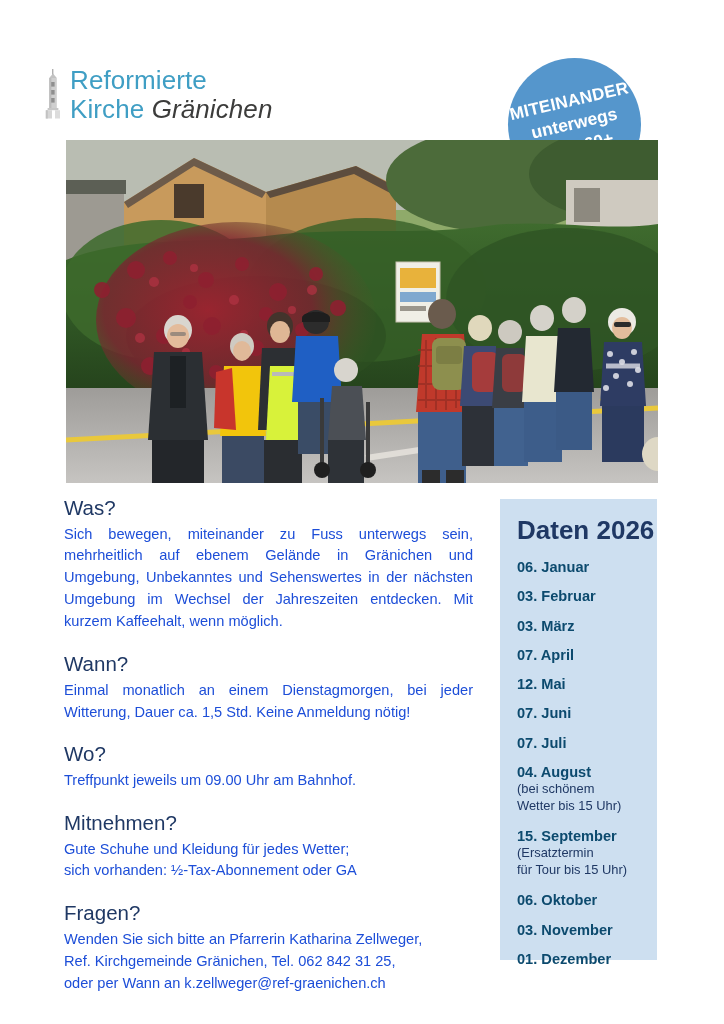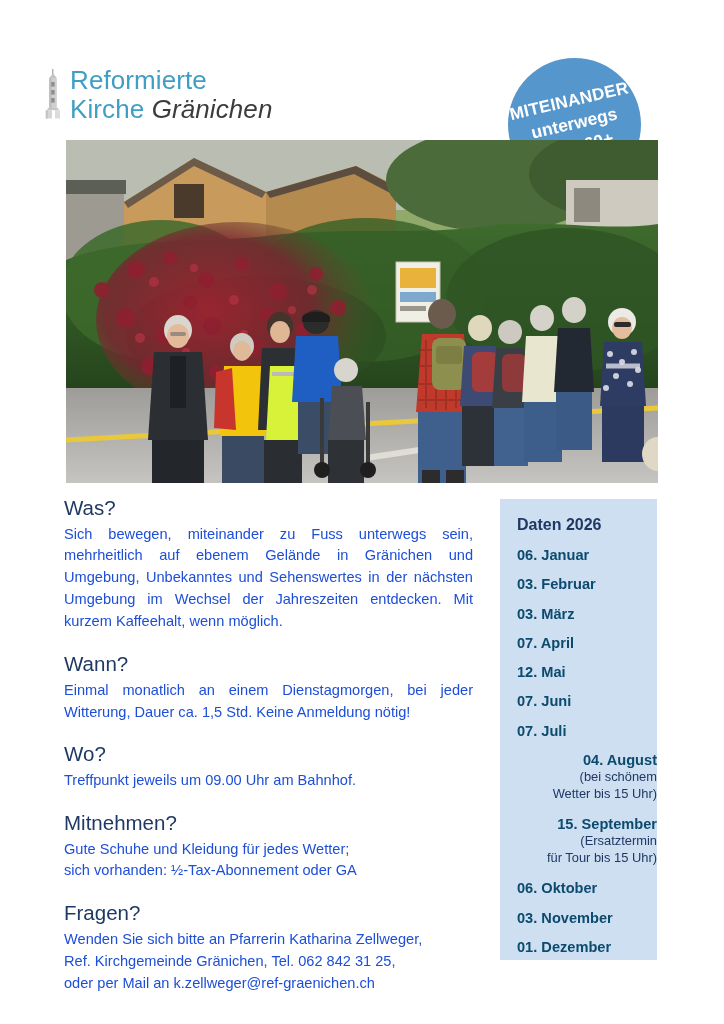--- a/index.html
+++ b/index.html
@@ -125,21 +125,21 @@
     position: absolute;
     left: 500px;
     top: 499px;
     width: 157px;
     height: 461px;
     background: #cddff0;
     box-sizing: border-box;
     padding: 16px 0 0 17px;
   }
   #dates-title {
-    font-size: 16px;
+    font-size: 26px;
     font-weight: bold;
     color: #1f3864;
     margin: 0 0 12px 0;
     line-height: 1.2;
   }
   .date-item {
     margin-bottom: 11px;
   }
   .date-main {
     font-size: 14.6px;
@@ -148,21 +148,21 @@
     line-height: 1.25;
     white-space: nowrap;
   }
   .date-note {
     font-size: 12.9px;
     font-weight: normal;
     color: #1f3864;
     line-height: 1.28;
     white-space: nowrap;
   }
-  .date-item.has-note { margin-bottom: 13px; text-align: right; }
+  .date-item.has-note { margin-bottom: 13px; }
 </style>
 </head>
 <body>
 
 <div id="logo">
   <span id="logo-mark">
     <svg width="17" height="50" viewBox="0 0 17 50" xmlns="http://www.w3.org/2000/svg">
       <rect x="7" y="0" width="1.4" height="7" fill="#b0b0b0"></rect>
       <polygon points="4.2,9 8,4.5 11.8,9" fill="#c2c2c2"></polygon>
       <rect x="4.2" y="9" width="7.6" height="30" fill="#cfcfcf"></rect>
@@ -402,21 +402,21 @@
   <div class="section">
     <h2 class="sec-head">Mitnehmen?</h2>
     <p class="sec-body">Gute Schuhe und Kleidung für jedes Wetter;</p>
     <p class="sec-body">sich vorhanden: ½-Tax-Abonnement oder GA</p>
   </div>
 
   <div class="section">
     <h2 class="sec-head">Fragen?</h2>
     <p class="sec-body">Wenden Sie sich bitte an Pfarrerin Katharina Zellweger,</p>
     <p class="sec-body">Ref. Kirchgemeinde Gränichen, Tel. 062 842 31 25,</p>
-    <p class="sec-body">oder per Mail an k.zellweger@ref-graenichen.ch</p>
+    <p class="sec-body">oder per Wann an k.zellweger@ref-graenichen.ch</p>
   </div>
 
 </div>
 
 <div id="dates-panel">
   <h2 id="dates-title">Daten 2026</h2>
 
   <div class="date-item">
     <div class="date-main">06. Januar</div>
   </div>

